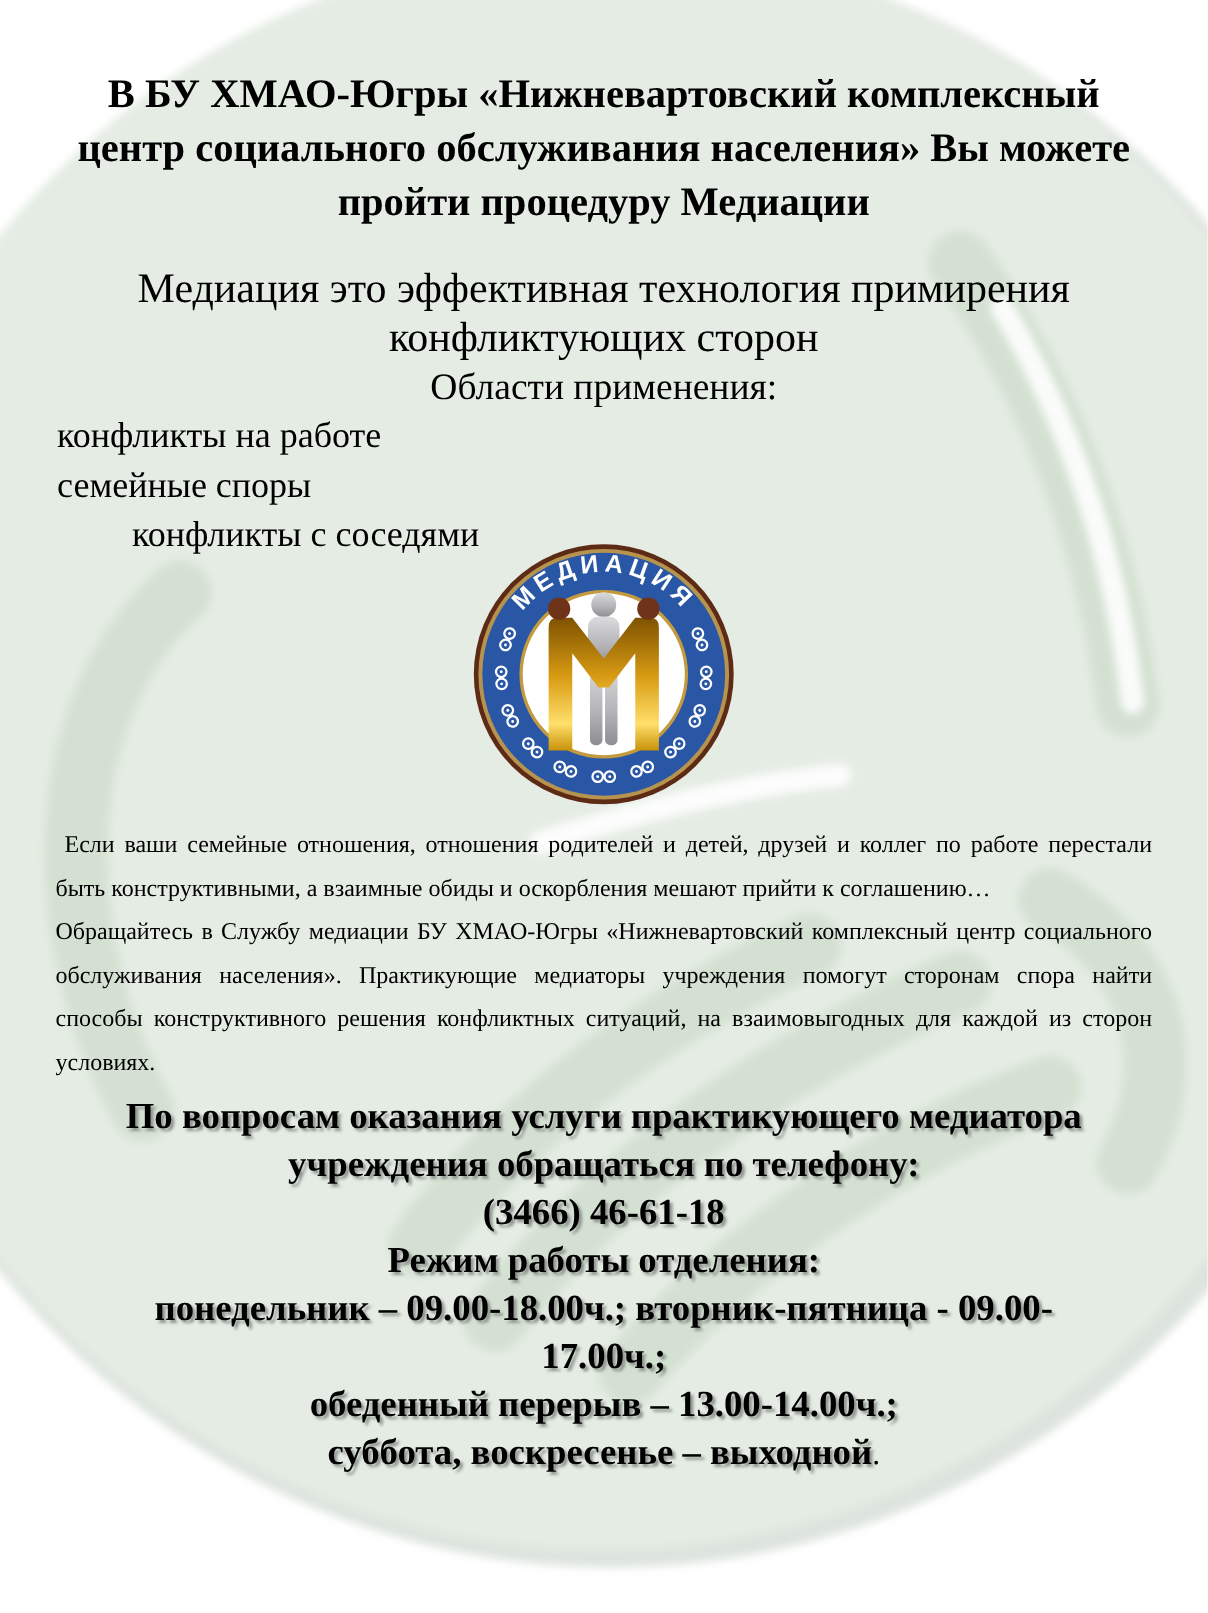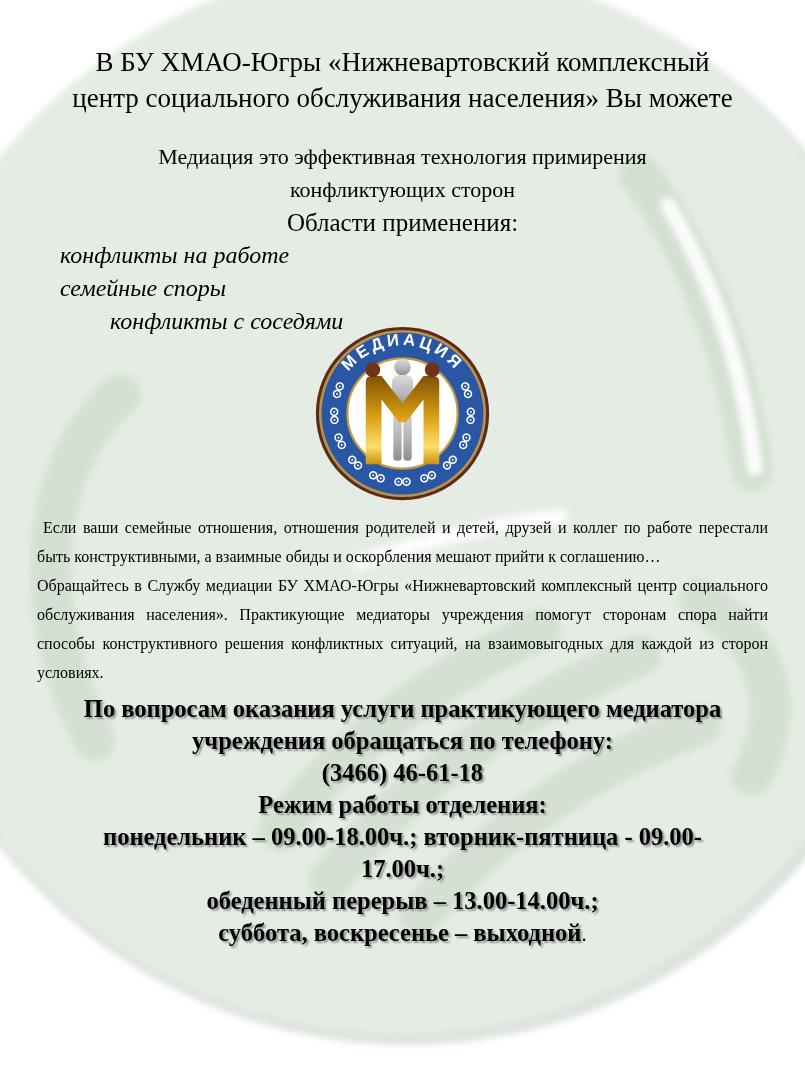--- a/index.html
+++ b/index.html
@@ -7,30 +7,30 @@
     width:805px;height:1075px;overflow:hidden;position:relative;
     background:#ffffff;
     font-family:"Liberation Serif","DejaVu Serif",serif;
     color:#000;
   }
   .watermark{position:absolute;left:0;top:0;z-index:0;}
   .content{position:absolute;left:0;top:0;width:805px;z-index:1;padding-top:44px;}
 
   .title{
     width:740px;margin:0 auto;text-align:center;
-    font-size:27px;font-weight:normal;line-height:36px;
+    font-size:27px;font-weight:bold;line-height:36px;
   }
   .subtitle{
     width:700px;margin:24px auto 0;text-align:center;
-    font-size:22px;font-weight:normal;line-height:33px;
+    font-size:28px;font-weight:normal;line-height:33px;
   }
   .areas-heading{
     margin:0;text-align:center;font-size:25px;font-weight:normal;line-height:33px;
   }
-  .areas{padding-left:60px;font-size:24px;line-height:33px;font-style:italic;}
+  .areas{padding-left:38px;font-size:24px;line-height:33px;}
   .area-item{white-space:pre;}
   .area-item.indented{padding-left:8px;margin-left:42px;}
 
   .logo-wrap{width:175px;margin:-12px auto 0;height:175px;}
   .logo-wrap svg{display:block;}
 
   .body-par{
     margin:10px 37px 0;font-size:16px;line-height:29px;
     text-align:justify;
   }
@@ -70,20 +70,21 @@
       <path d="M 360 562 C 420 542 500 522 560 517"></path>
     </g>
   </g>
 </svg>
 
 <div class="content">
 
   <h1 class="title">
     <div>В БУ ХМАО-Югры  «Нижневартовский комплексный</div>
     <div>центр социального обслуживания населения» Вы можете</div>
+    <div>пройти процедуру Медиации</div>
   </h1>
 
   <div class="subtitle">
     <div>Медиация это эффективная технология примирения</div>
     <div>конфликтующих сторон</div>
   </div>
 
   <p class="areas-heading">Области применения:</p>
 
   <div class="areas">

